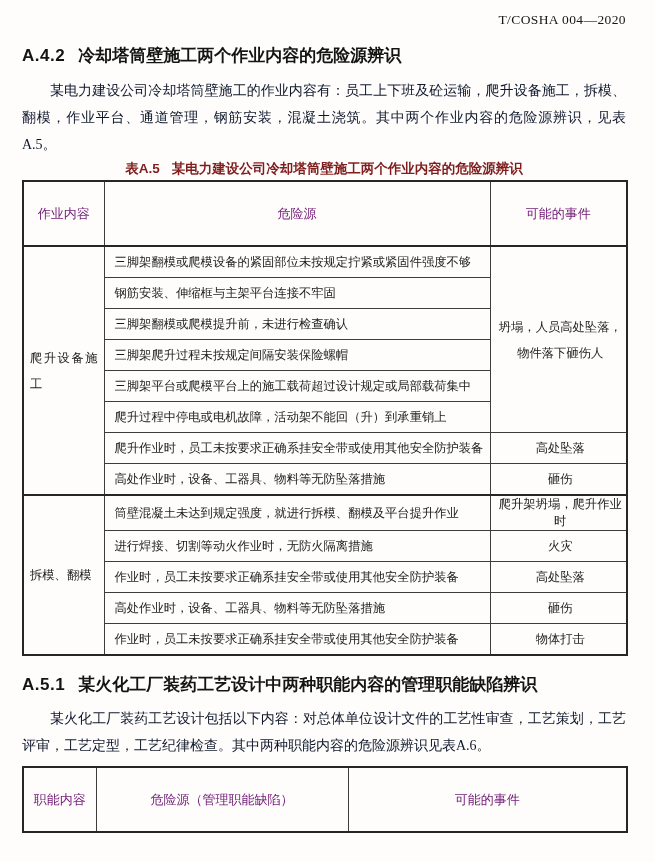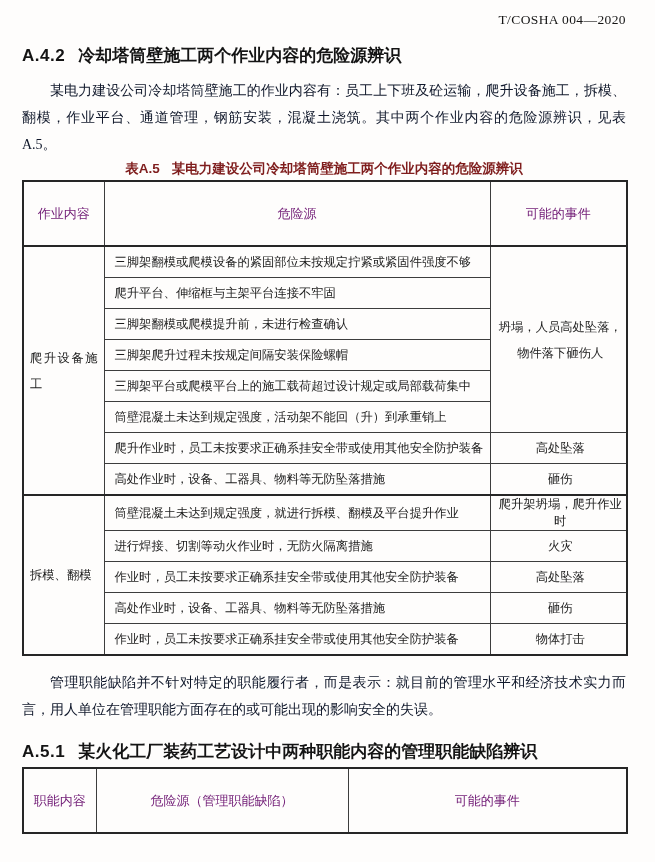--- a/index.html
+++ b/index.html
@@ -114,33 +114,33 @@
       </tr>
     </thead>
     <tbody>
       <tr>
         <td class="act" rowspan="8">爬升设备施工</td>
         <td class="hz">三脚架翻模或爬模设备的紧固部位未按规定拧紧或紧固件强度不够</td>
         <td class="ev pre" rowspan="6">坍塌，人员高处坠落，
 物件落下砸伤人</td>
       </tr>
       <tr>
-        <td class="hz">爬升平台、伸缩框与主架平台连接不牢固</td>
+        <td class="hz">钢筋安装、伸缩框与主架平台连接不牢固</td>
       </tr>
       <tr>
         <td class="hz">三脚架翻模或爬模提升前，未进行检查确认</td>
       </tr>
       <tr>
         <td class="hz">三脚架爬升过程未按规定间隔安装保险螺帽</td>
       </tr>
       <tr>
         <td class="hz">三脚架平台或爬模平台上的施工载荷超过设计规定或局部载荷集中</td>
       </tr>
       <tr>
-        <td class="hz">筒壁混凝土未达到规定强度，活动架不能回（升）到承重销上</td>
+        <td class="hz">爬升过程中停电或电机故障，活动架不能回（升）到承重销上</td>
       </tr>
       <tr>
         <td class="hz">爬升作业时，员工未按要求正确系挂安全带或使用其他安全防护装备</td>
         <td class="ev">高处坠落</td>
       </tr>
       <tr>
         <td class="hz">高处作业时，设备、工器具、物料等无防坠落措施</td>
         <td class="ev">砸伤</td>
       </tr>
       <tr class="grp">
@@ -161,26 +161,26 @@
         <td class="ev">砸伤</td>
       </tr>
       <tr>
         <td class="hz">作业时，员工未按要求正确系挂安全带或使用其他安全防护装备</td>
         <td class="ev">物体打击</td>
       </tr>
     </tbody>
   </table>
 
 
-  <p class="para">管理职能缺陷并不针对特定的职能履行者，而是表示：就目前的管理水平和经济技术实力而言，用人单位在管理职能方面存在的或可能出现的影响安全的失误。</p>
 
   <div class="sec-heading h-a51">
     <span class="num">A.5.1</span><span>某火化工厂装药工艺设计中两种职能内容的管理职能缺陷辨识</span>
   </div>
 
+  <p class="para p-a51">某火化工厂装药工艺设计包括以下内容：对总体单位设计文件的工艺性审查，工艺策划，工艺评审，工艺定型，工艺纪律检查。其中两种职能内容的危险源辨识见表A.6。</p>
 
 
   <table class="t6">
     <colgroup>
         <col style="width:73px">
         <col style="width:252px">
         <col style="width:279px">
       </colgroup>
     <thead>
       <tr>

